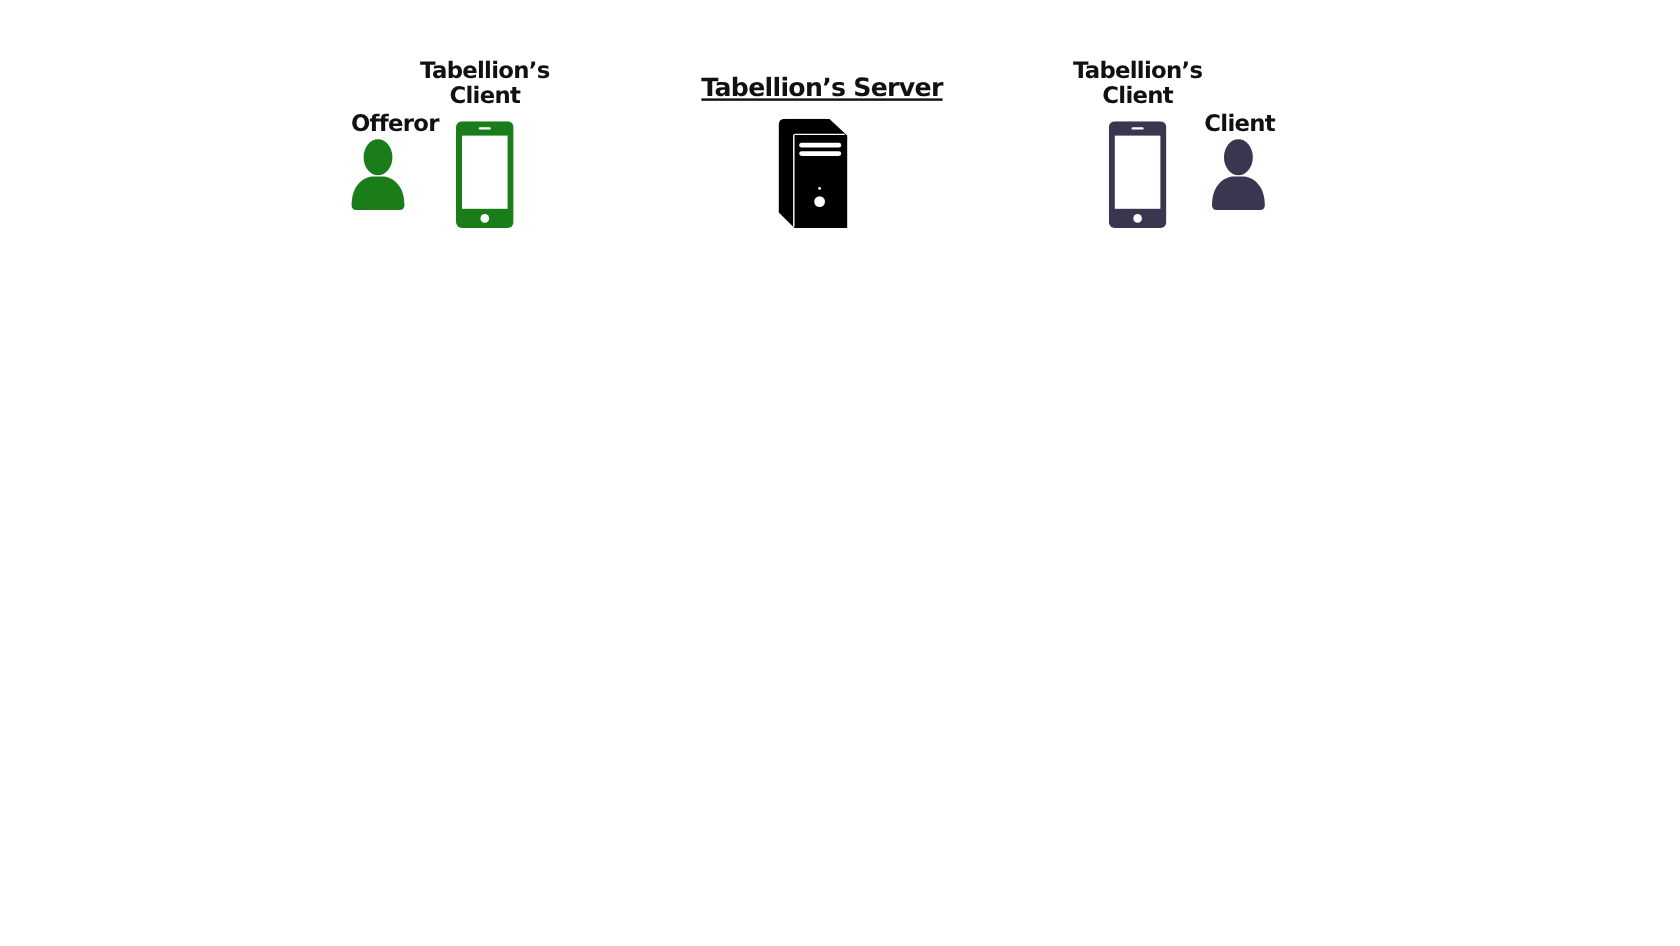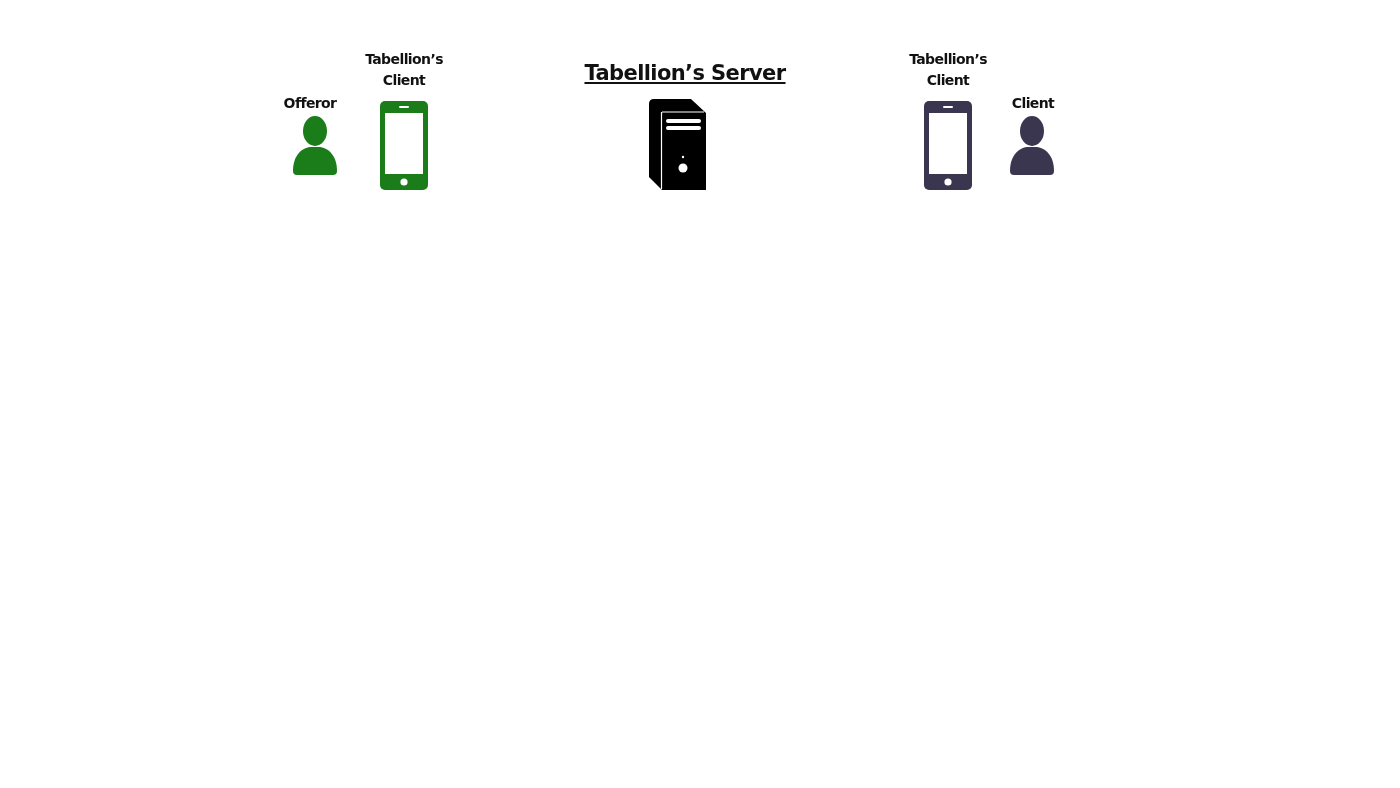--- a/index.html
+++ b/index.html
@@ -16,31 +16,31 @@
     }
     .label {
       position: absolute;
       font-weight: bold;
       color: #111111;
       text-align: center;
       line-height: 21px;
       letter-spacing: -0.6px;
       white-space: nowrap;
     }
-    .label.small { font-size: 14px; }
+    .label.small { font-size: 19px; }
     .label.large { font-size: 21px; }
     .icon {
       position: absolute;
     }
     .icon svg { display: block; }
   </style>
 </head>
 <body>
 
-<div class="label small" style="left:266px; top:93px; width:88px;">Offeror</div>
+<div class="label small" style="left:285px; top:93px; width:88px;">Offeror</div>
 <div class="icon" style="left:290px; top:115px;">
   <svg width="50" height="60" viewBox="0 0 50 60">
     <ellipse cx="25" cy="16" rx="12" ry="15" fill="#1a7d1a"></ellipse>
     <path d="M3 56 C3 40 12 33 20 32 L30 32 C38 33 47 40 47 56 Q47 60 43 60 L7 60 Q3 60 3 56 Z" fill="#1a7d1a"></path>
   </svg>
 </div>
 
 <div class="label small" style="left:344px; top:49px; width:120px;">Tabellion’s</div>
 <div class="label small" style="left:344px; top:70px; width:120px;">Client</div>
 <div class="icon" style="left:380px; top:101px;">

